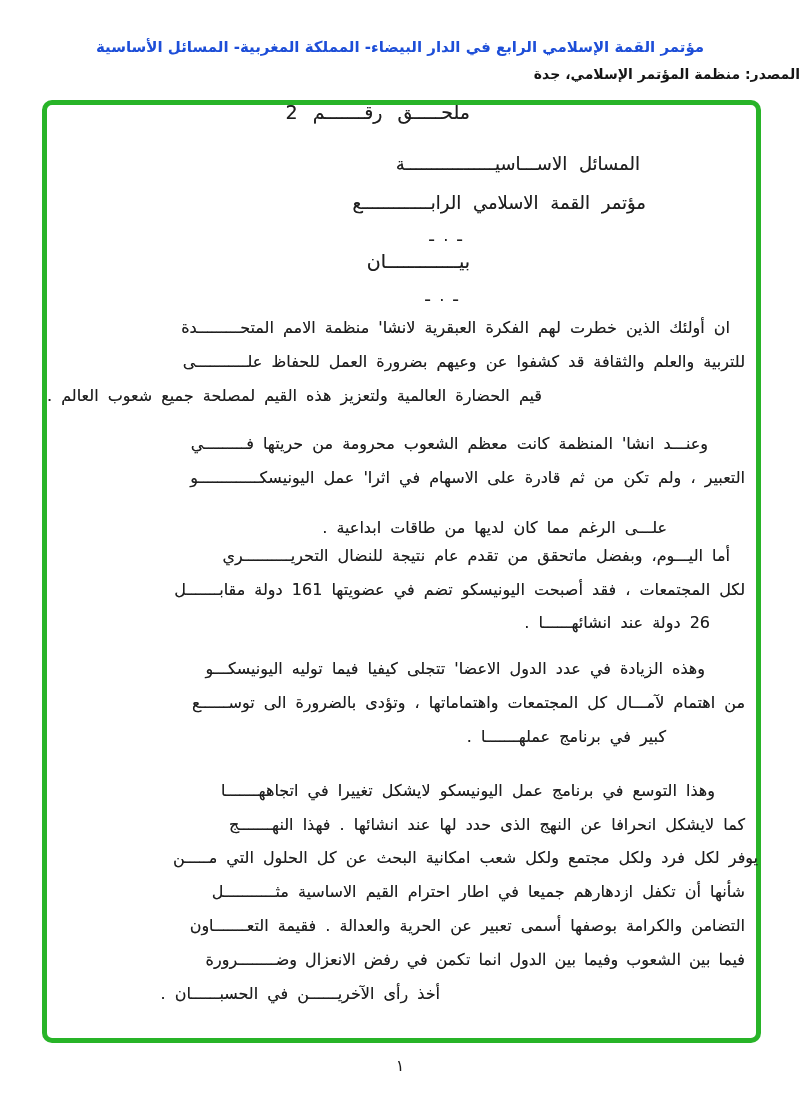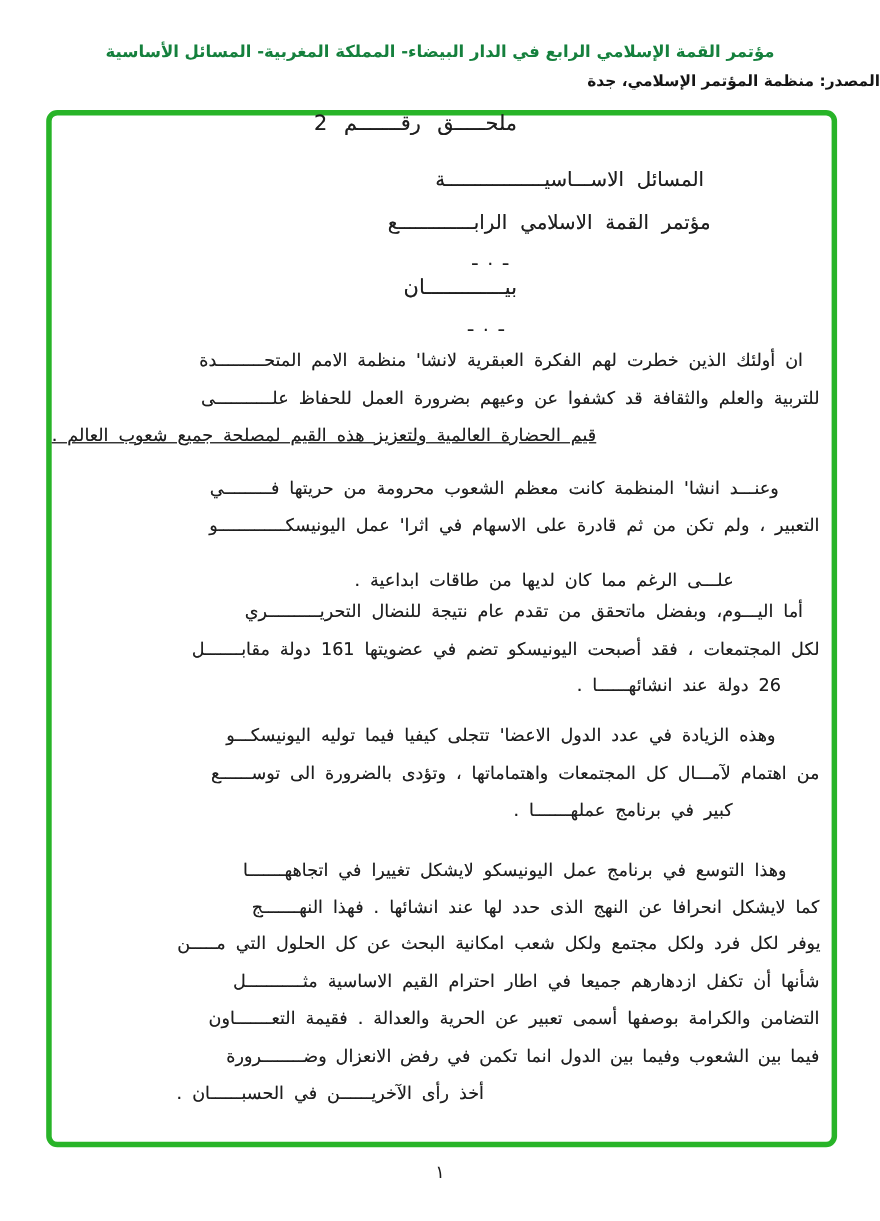--- a/index.html
+++ b/index.html
@@ -3,21 +3,21 @@
 <meta charset="utf-8">
 <style>
   html,body{margin:0;padding:0;}
   body{
     width:800px;height:1110px;position:relative;background:#ffffff;
     font-family:"DejaVu Sans",sans-serif;color:#1b1b1b;overflow:hidden;
   }
   
   .doc-title{
     position:absolute;top:38px;left:0;width:100%;text-align:center;
-    direction:rtl;font-weight:bold;font-size:15px;color:#15803d;
+    direction:rtl;font-weight:bold;font-size:15px;color:#1d4ed8;
     letter-spacing:0;white-space:nowrap;
   }
   .doc-source{
     position:absolute;top:66px;left:0;width:100%;text-align:right;
     direction:rtl;font-weight:bold;font-size:14px;color:#151515;white-space:nowrap;
   }
   
   .green-frame{
     position:absolute;left:42px;top:100px;width:709px;height:933px;
     border:5px solid #28b428;border-radius:10px;background:transparent;
@@ -34,37 +34,37 @@
   
   .a1{top:101px;right:330px;}
   .a2{top:153px;right:160px;}
   .a3{top:192px;right:154px;}
   .s1{top:226px;right:338px;}
   .st{top:250px;right:330px;}
   .s2{top:286px;right:342px;}
   
   .p1l1{top:318px;right:70px;}
   .p1l2{top:352px;right:55px;}
-  .p1l3{top:386px;right:258px;text-decoration:underline;}
+  .p1l3{top:386px;right:258px;}
   
   .p2l1{top:434px;right:92px;}
   .p2l2{top:468px;right:55px;}
   .p2l3{top:502px;right:133px;margin-top:16px;}
   
   .p3l1{top:546px;right:70px;}
   .p3l2{top:580px;right:55px;}
   .p3l3{top:613px;right:90px;}
   
   .p4l1{top:659px;right:95px;}
   .p4l2{top:693px;right:55px;}
   .p4l3{top:727px;right:134px;}
   
   .p5l1{top:781px;right:85px;}
   .p5l2{top:815px;right:55px;}
-  .p5l3{top:848px;right:54px;}
+  .p5l3{top:848px;right:42px;}
   .p5l4{top:882px;right:55px;}
   .p5l5{top:916px;right:55px;}
   .p5l6{top:950px;right:55px;font-family:Liberation Serif, serif;}
   .p5l7{top:984px;right:360px;}
   
   .page-num{
     position:absolute;top:1056px;left:388px;width:24px;text-align:center;
     font-size:16px;color:#1a1a1a;
   }
 </style>

